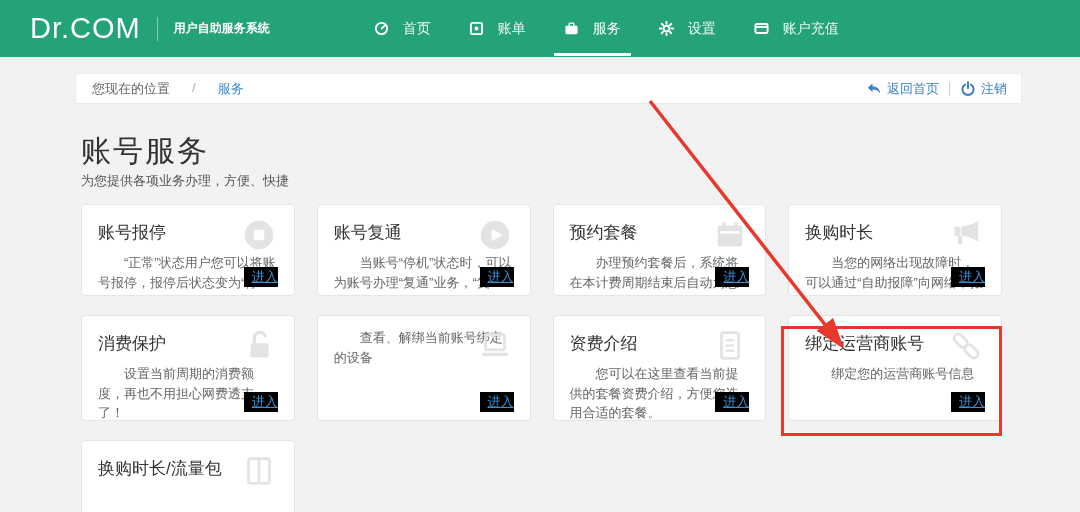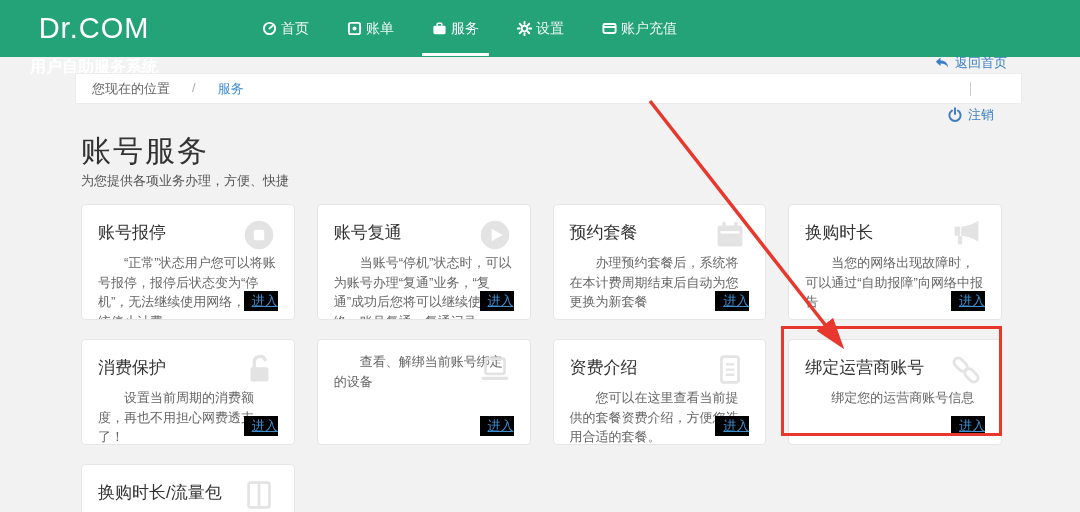--- a/index.html
+++ b/index.html
@@ -7,66 +7,66 @@
   body {
     font-family: "Liberation Sans", "DejaVu Sans", sans-serif;
     background:#f2f2f3; position:relative; color:#333;
   }
 
   
   .header {
     height:57px; background:#23a377; display:flex; align-items:stretch;
     padding-left:30px; position:relative;
   }
-  .brand { display:flex; align-items:center;flex-direction:column; }
+  .brand { display:flex; align-items:flex-start; }
   .logo { color:#fff; font-size:29px; letter-spacing:1px; line-height:57px; }
   .brand-divider { width:1px; height:24px; background:rgba(255,255,255,0.45); margin:0 16px; align-self:center; }
-  .sysname { color:#fff; font-size:16px; font-weight:bold; align-self:center; }
+  .sysname { color:#fff; font-size:12px; font-weight:bold; align-self:center; }
 
   .nav { display:flex; margin-left:85px; align-items:stretch; }
   .nav-item {
-    display:flex; align-items:center; gap:4px; color:rgba(255,255,255,0.92);
+    display:flex; align-items:center; gap:14px; color:rgba(255,255,255,0.92);
     font-size:14px; padding:0 10px; margin:0 9px; cursor:pointer; position:relative;
   }
   .nav-item.active { color:#fff; }
   .nav-item.active::after {
     content:""; position:absolute; left:0; right:0; bottom:1px; height:3px; background:#fff;
   }
   .nav-icon { display:inline-flex; width:15px; height:15px; }
   .nav-icon svg { width:15px; height:15px; }
 
   
   .crumb-bar {
     position:absolute; left:75px; top:73px; width:947px; height:31px;
     background:#fff; border:1px solid #ececec; display:flex; align-items:center;
     justify-content:space-between; padding:0 14px 0 16px; font-size:13px;
   }
   .crumb-left { color:#666; display:flex; gap:22px; }
   .crumb-sep { color:#aaa; }
   .crumb-current { color:#3e8ed0; text-decoration:none; cursor:pointer; }
-  .quick-links { display:flex; align-items:center; gap:10px;flex-direction:column; }
+  .quick-links { display:flex; align-items:center; gap:10px; }
   .quick-link { color:#3d7fc0; text-decoration:none; cursor:pointer; font-size:13px; display:flex; align-items:center; gap:5px; }
   .ql-divider { width:1px; height:14px; background:#ccc; }
   .ql-icon { display:inline-flex; width:16px; height:16px; }
   .ql-icon svg { width:16px; height:16px; }
 
   
   .main { position:absolute; left:81px; top:104px; width:921px; }
   .page-title { font-size:30px; font-weight:400; color:#333; margin-top:27px; letter-spacing:2px; }
   .page-subtitle { font-size:13px; color:#555; }
 
   .grid {
     margin-top:14px; display:grid; grid-template-columns:repeat(4,1fr);
     column-gap:22px; row-gap:19px;
   }
   .card {
     background:#fff; border:1px solid #e5e5e5; border-radius:4px;
     position:relative; padding:12px 16px; overflow:hidden;
   }
-  .card.r1 { height:116px; }
+  .card.r1 { height:92px; }
   .card.r2 { height:106px; }
   .card.r3 { height:116px; }
   .card-title { font-size:17px; color:#333; font-weight:400; margin:4px 0 9px; }
   .card-icon { position:absolute; top:11px; right:16px; width:38px; height:38px; }
   .card-icon svg { width:38px; height:38px; }
   .card-desc { font-size:13px; color:#666; line-height:1.5; text-indent:2em; }
   .enter {
     position:absolute; right:16px; bottom:8px; font-size:13px; color:#3e8ed0;
     text-decoration:underline; cursor:pointer; background:#000000; padding:1px 0 1px 8px;
   }

